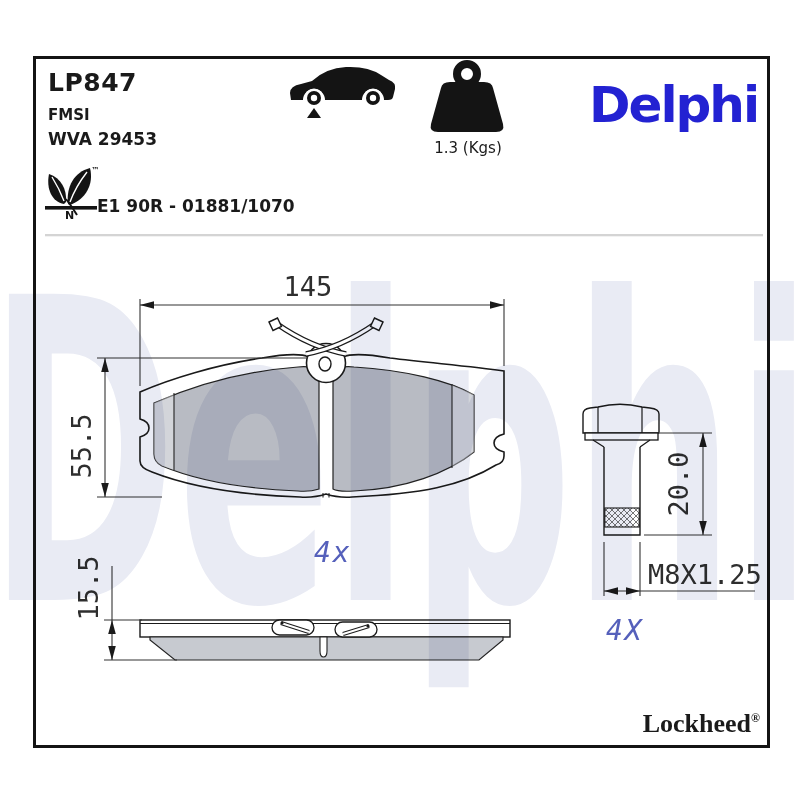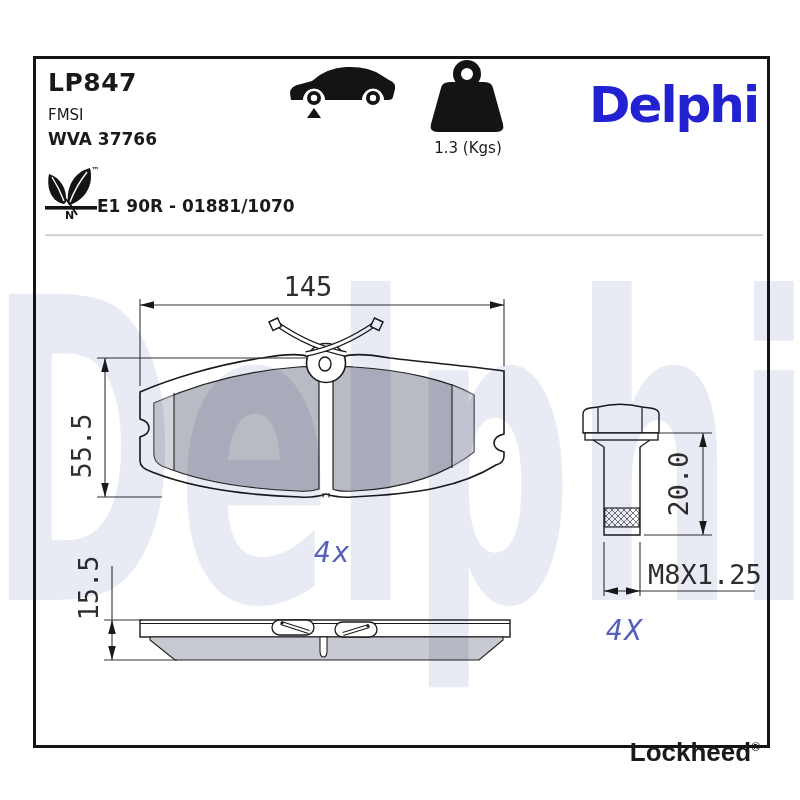--- a/index.html
+++ b/index.html
@@ -3,28 +3,28 @@
 <meta charset="utf-8">
 <style>
   html,body{margin:0;padding:0;}
   body{
     width:800px;height:800px;position:relative;background:#ffffff;
     font-family:"DejaVu Sans", sans-serif;color:#1a1a1a;overflow:hidden;
   }
   .abs{position:absolute;}
   
   .part-number{left:48px;top:68px;font-size:25px;font-weight:bold;letter-spacing:.5px;}
-  .fmsi{left:48px;top:106px;font-size:15px;font-weight:normal;}
+  .fmsi{left:48px;top:106px;font-size:15px;font-weight:bold;}
   .wva{left:48px;top:129px;font-size:17px;font-weight:bold;}
   .weight-label{left:420px;top:139px;width:96px;text-align:center;font-size:15px;font-weight:normal;}
   .delphi-logo{left:589px;top:80px;font-size:50px;font-weight:800;letter-spacing:-2px;color:#2322d2;line-height:1;}
   .approval{left:97px;top:196px;font-size:17px;font-weight:bold;}
   .divider{left:45px;top:234px;width:718px;height:2px;background:#d4d4d4;border-bottom:1px solid #f2f2f2;}
   
-  .lockheed{right:40px;top:709px;font-family:Liberation Sans, sans-serif;font-size:26px;font-weight:bold;letter-spacing:0;margin-top:28px;}
+  .lockheed{right:40px;top:709px;font-family:Liberation Serif, serif;font-size:26px;font-weight:bold;letter-spacing:0;}
   .lockheed sup{font-size:12px;font-weight:bold;}
   
   .page-border{left:33px;top:56px;width:731px;height:686px;border:3px solid #141414;pointer-events:none;}
   
   #drawing-layer{left:0;top:0;z-index:1;}
   #watermark-layer{left:0;top:0;z-index:2;mix-blend-mode:multiply;pointer-events:none;}
   .hdr{z-index:3;}
   .dimtext{font-family:"DejaVu Sans Mono", monospace;fill:#2e2e2e;}
   .qtytext{font-family:"DejaVu Sans Mono", monospace;font-style:italic;fill:#5560bb;letter-spacing:2px;}
   svg text{user-select:none;}
@@ -181,21 +181,21 @@
 </svg>
 
 <svg id="watermark-layer" class="abs" width="800" height="800" viewBox="0 0 800 800">
   <text x="-12" y="600" font-size="420" font-weight="bold" fill="#e9ebf4" textLength="825" lengthAdjust="spacingAndGlyphs">Delphi</text>
 </svg>
 
 <div class="abs page-border hdr"></div>
 
 <div class="abs part-number hdr">LP847</div>
 <div class="abs fmsi hdr">FMSI</div>
-<div class="abs wva hdr">WVA 37766</div>
+<div class="abs wva hdr">WVA 29453</div>
 
 <div class="abs hdr" style="left:288px;top:58px;width:112px;height:62px;">
   <svg width="112" height="62" viewBox="0 0 112 62">
     <path d="M3,42 L2,35 Q2,28 13,26 L24,23 Q38,10 58,9 Q80,8 93,17 L101,22 Q108,24.5 107,31 L105,39 Q104.5,42 100,42 L96,42 A11,11 0 0 0 74,42 L37,42 A11,11 0 0 0 15,42 Z" fill="#141414"></path>
     <circle cx="26" cy="40" r="9.5" fill="#ffffff"></circle>
     <circle cx="26" cy="40" r="7" fill="#141414"></circle>
     <circle cx="26" cy="40" r="3.2" fill="#ffffff"></circle>
     <circle cx="85" cy="40" r="9.5" fill="#ffffff"></circle>
     <circle cx="85" cy="40" r="7" fill="#141414"></circle>
     <circle cx="85" cy="40" r="3.2" fill="#ffffff"></circle>

